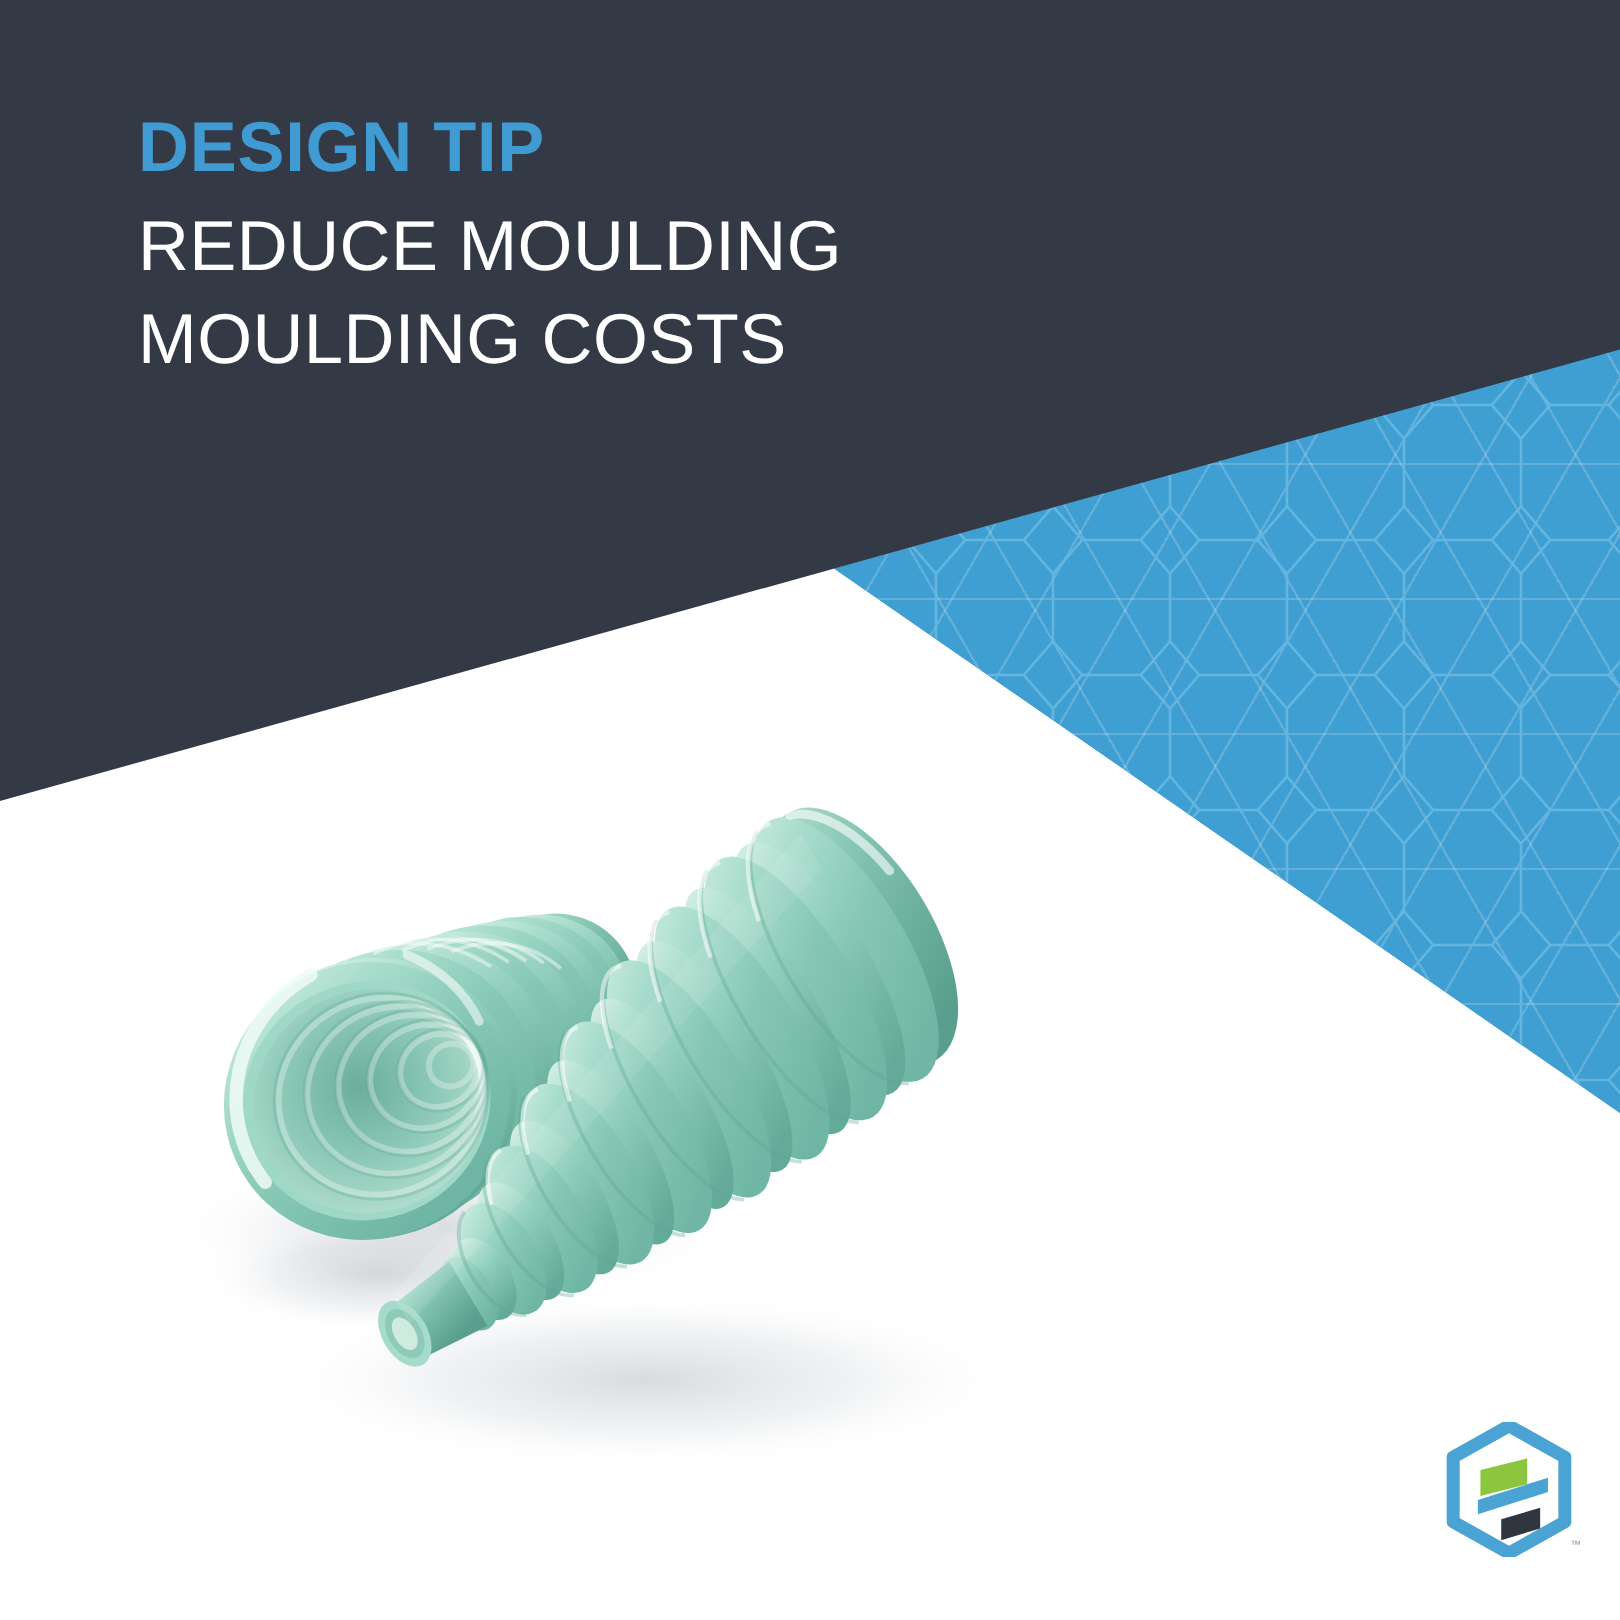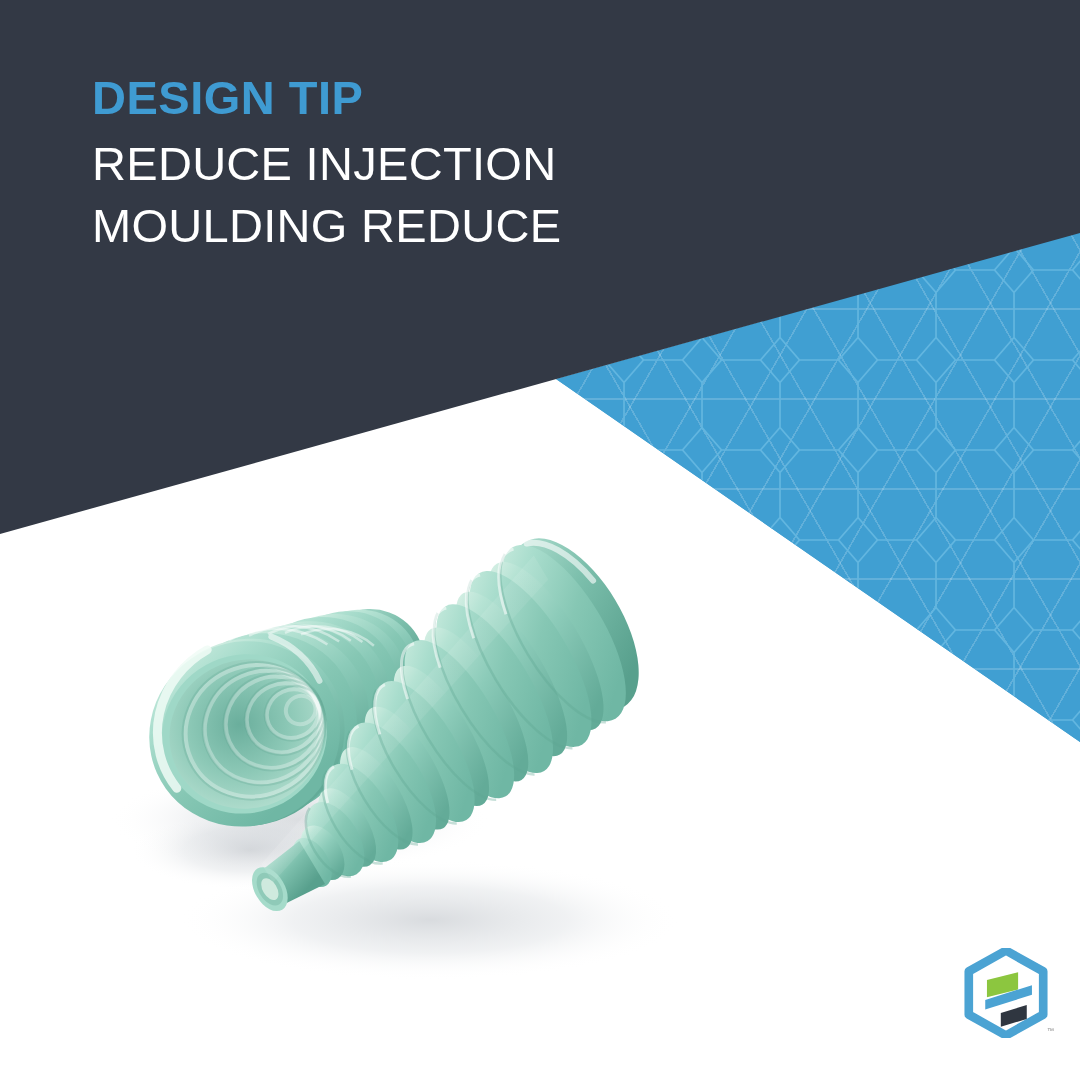--- a/index.html
+++ b/index.html
@@ -94,21 +94,21 @@
         </pattern>
       </defs>
       <rect x="500" y="180" width="640" height="620" fill="url(#hexgrid2)"></rect>
     </svg>
   </div>
 
   <div class="header-panel"></div>
 
   <div class="headline-block">
     <div class="eyebrow">DESIGN TIP</div>
-    <div class="headline">REDUCE INJECTION MOULDING REDUCE</div>
+    <div class="headline">REDUCE MOULDING MOULDING COSTS</div>
   </div>
 
   <div class="product-scene">
     <svg width="760" height="500" viewBox="0 0 760 500">
       <defs>
 
         <linearGradient id="teal" x1="0" y1="0" x2="0.35" y2="1">
           <stop offset="0%" stop-color="#d2efe3"></stop>
           <stop offset="28%" stop-color="#a9ddcd"></stop>
           <stop offset="62%" stop-color="#86c7b4"></stop>

